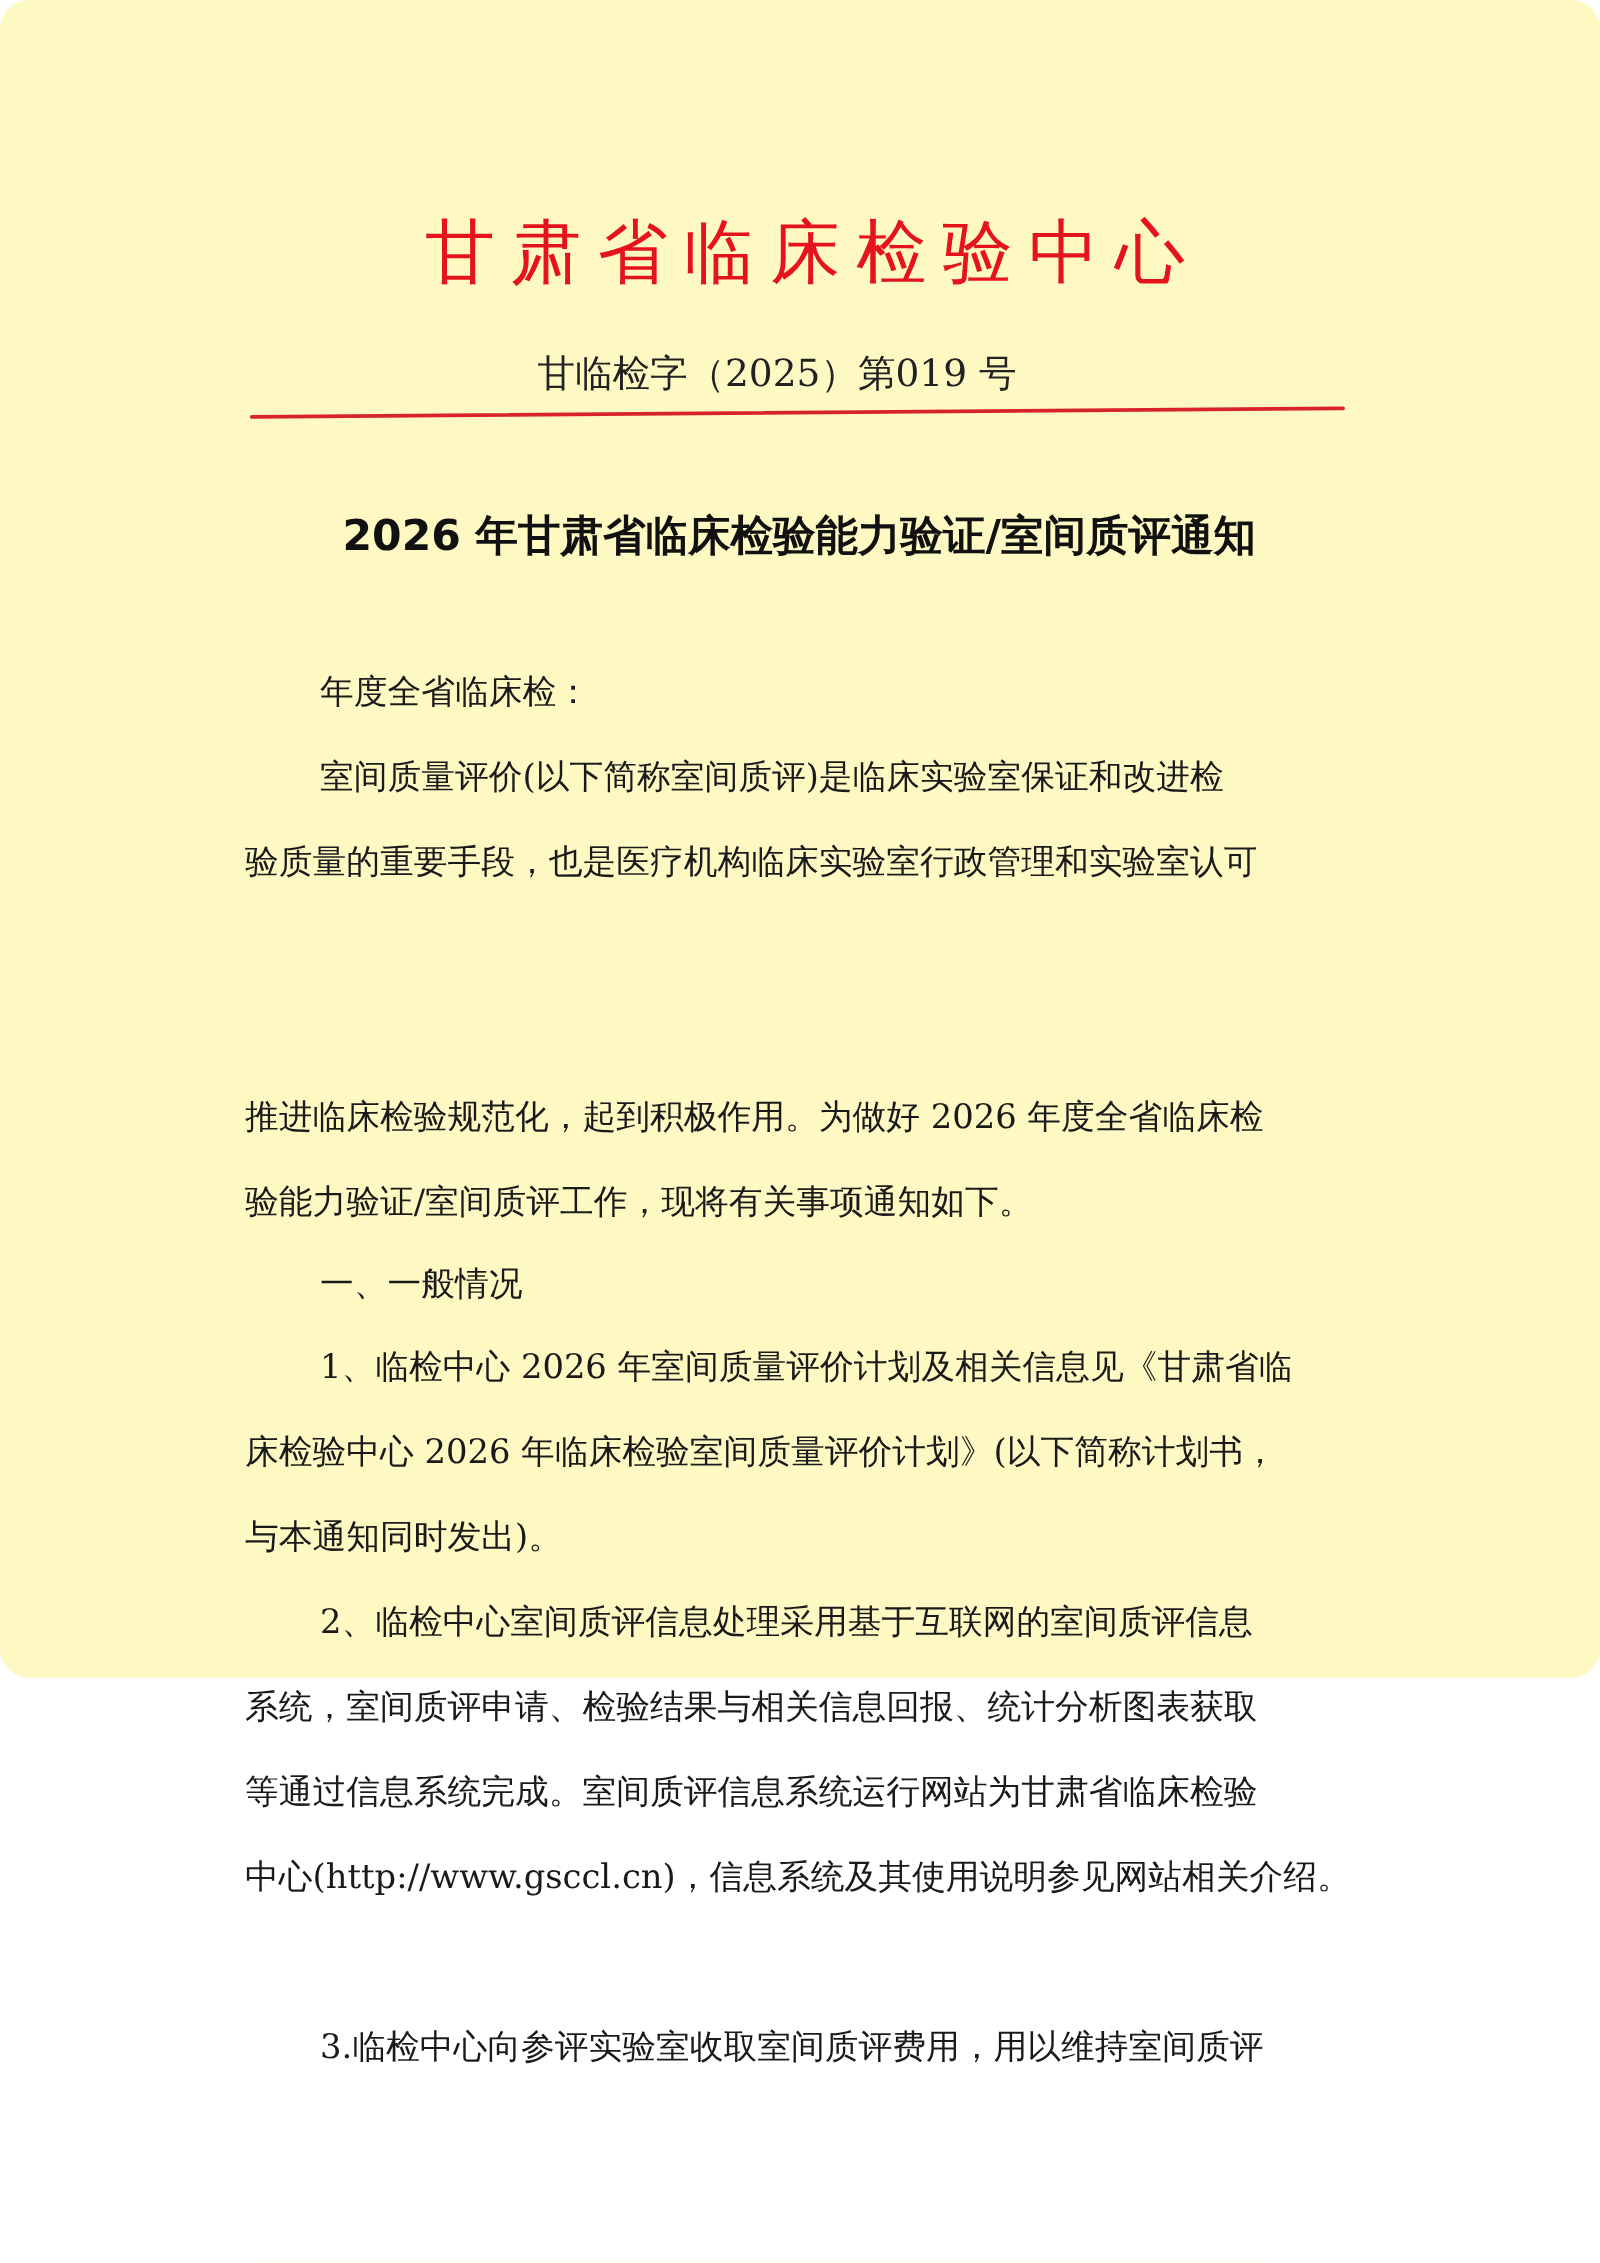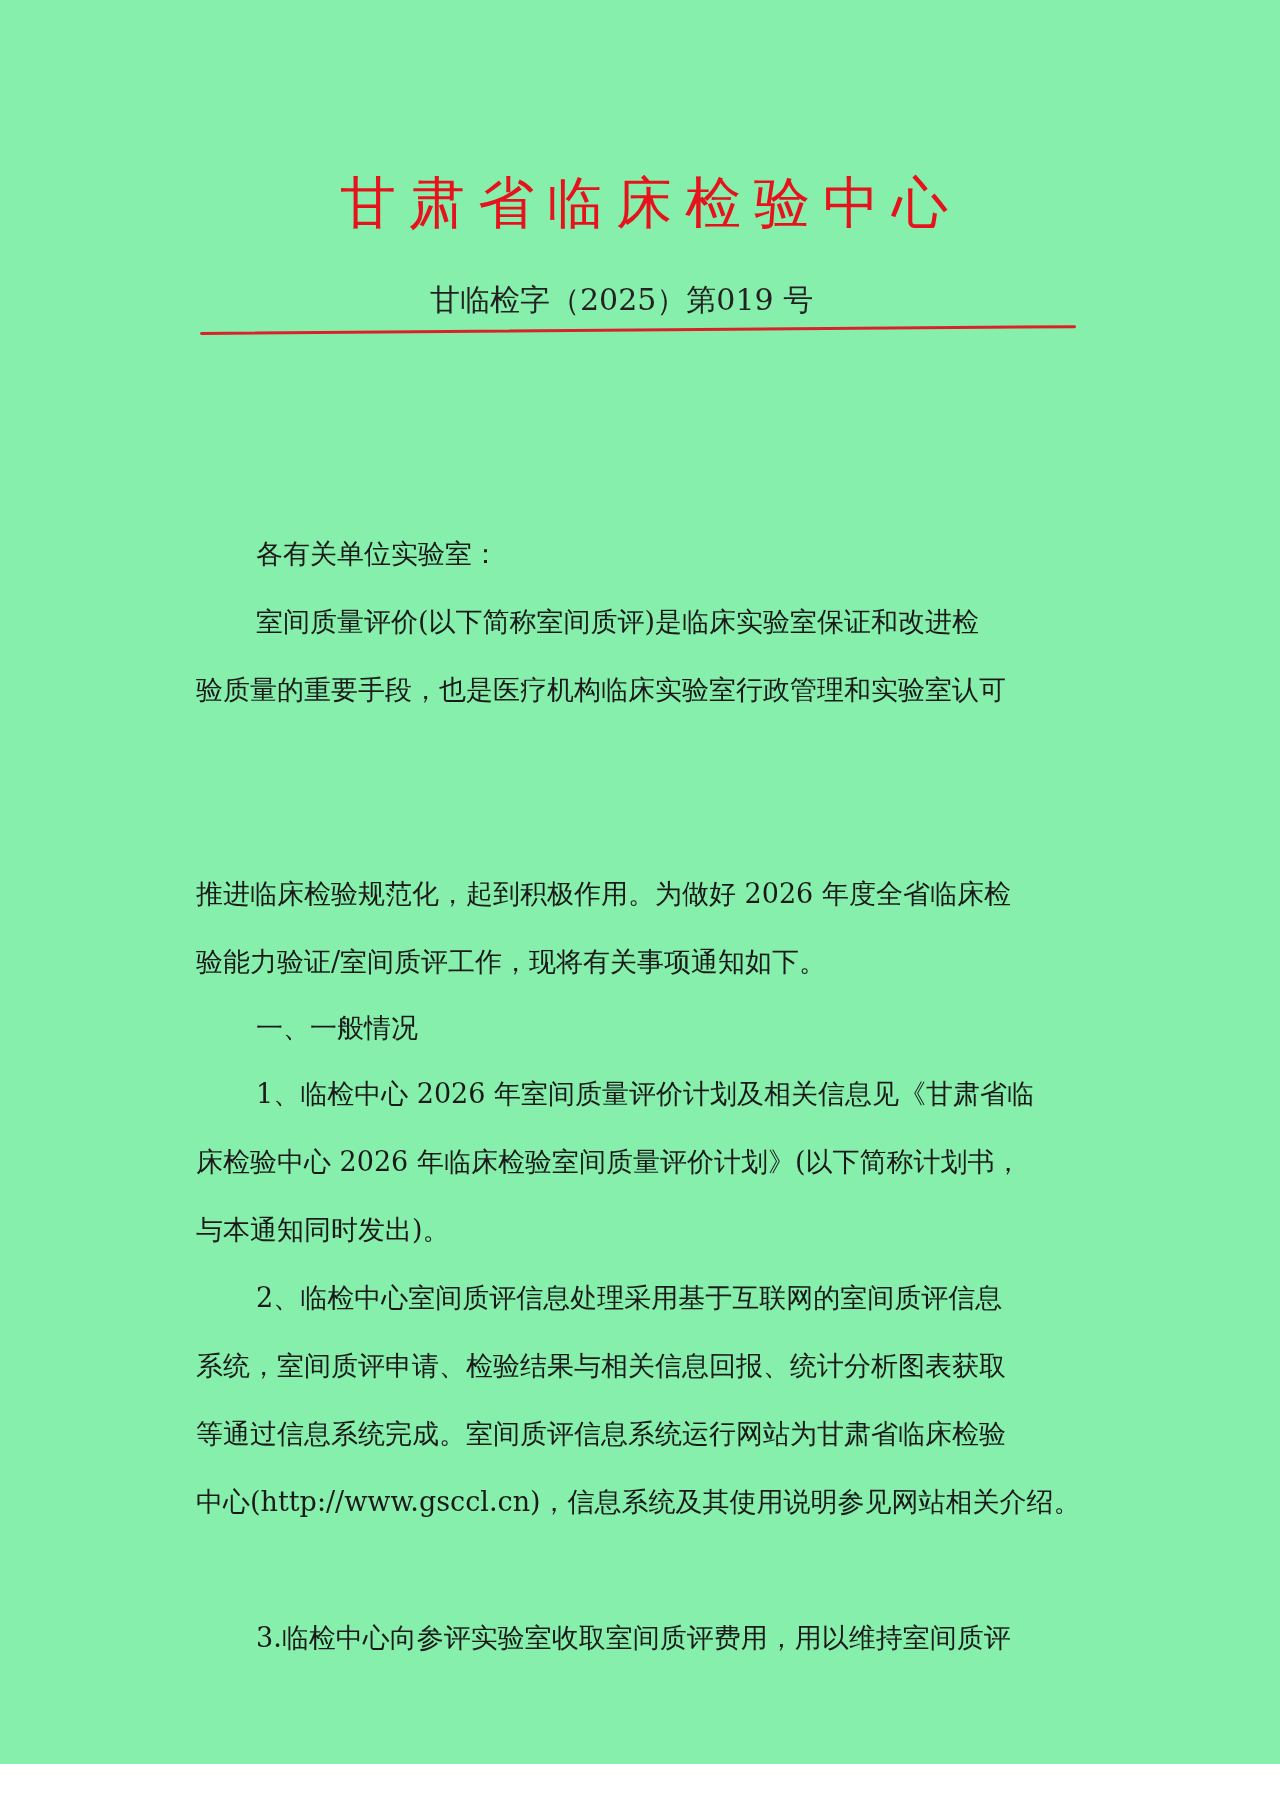--- a/index.html
+++ b/index.html
@@ -1,17 +1,17 @@
 <!DOCTYPE html>
 <html><head>
   <meta charset="utf-8">
   <style>
     html, body { margin: 0; padding: 0; background: #ffffff; }
     body { width: 1280px; height: 1810px; position: relative; overflow: hidden; }
-    .page { position: absolute; left: 0; top: 0; width: 1280px; height: 1764px; background: #86efac; }
+    .page { position: absolute; left: 0; top: 0; width: 1280px; height: 1342px; background: #fef9c3; border-radius: 23px; }
     .org-title {
       position: absolute; left: 340px; top: 165px; width: 610px;
       font-family: "DejaVu Sans", sans-serif;
       font-size: 56px; line-height: 76px; color: #e5141c;
       letter-spacing: 13px; white-space: nowrap; text-align: center;
     }
     .doc-number {
       position: absolute; left: 430px; top: 260px; width: 440px;
       font-family: "DejaVu Serif", serif;
       font-size: 30px; line-height: 40px; color: #222;
@@ -38,22 +38,23 @@
     .line.indent { left: 256px; }
   </style>
 </head>
 <body>
 
 <div class="page">
   <div class="org-title">甘肃省临床检验中心</div>
   <div class="doc-number">甘临检字（2025）第019 号</div>
   <div class="red-rule"></div>
 
+  <div class="doc-title">2026 年甘肃省临床检验能力验证/室间质评通知</div>
 
-  <div class="line indent" style="top:536px">各有关单位实验室：</div>
+  <div class="line indent" style="top:536px">年度全省临床检：</div>
   <div class="line" style="top:672px">验质量的重要手段，也是医疗机构临床实验室行政管理和实验室认可</div>
   <div class="line indent" style="top:604px">室间质量评价(以下简称室间质评)是临床实验室保证和改进检</div>
   <div class="line" style="top:876px">推进临床检验规范化，起到积极作用。为做好 2026 年度全省临床检</div>
   <div class="line" style="top:944px">验能力验证/室间质评工作，现将有关事项通知如下。</div>
   <div class="line indent" style="top:1010px">一、一般情况</div>
   <div class="line indent" style="top:1076px">1、临检中心 2026 年室间质量评价计划及相关信息见《甘肃省临</div>
   <div class="line" style="top:1144px">床检验中心 2026 年临床检验室间质量评价计划》(以下简称计划书，</div>
   <div class="line" style="top:1212px">与本通知同时发出)。</div>
   <div class="line indent" style="top:1280px">2、临检中心室间质评信息处理采用基于互联网的室间质评信息</div>
   <div class="line" style="top:1348px">系统，室间质评申请、检验结果与相关信息回报、统计分析图表获取</div>

